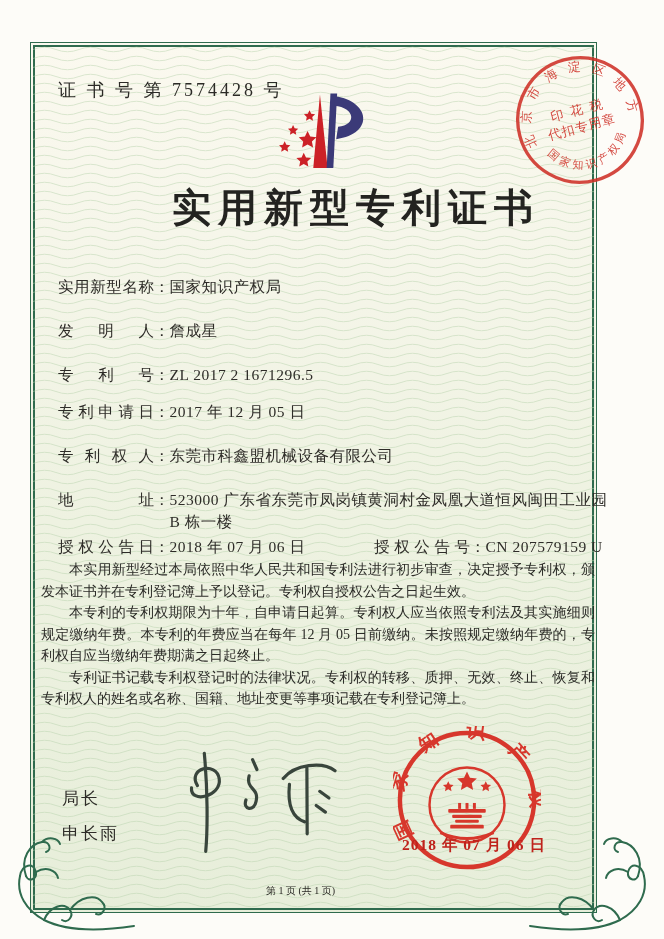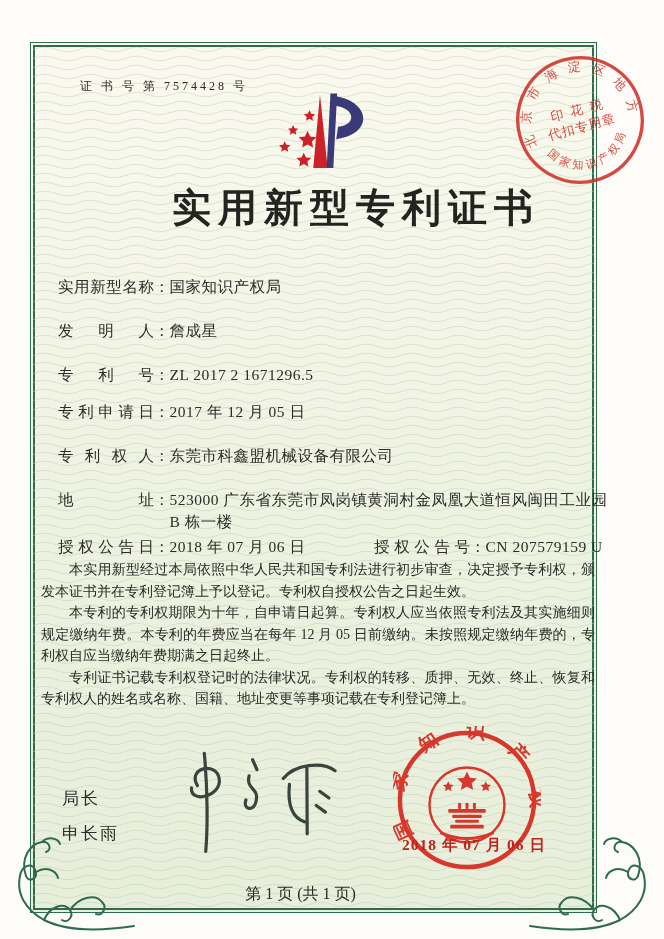--- a/index.html
+++ b/index.html
@@ -16,21 +16,21 @@
     border:1px solid #2f6b4e;
     background:linear-gradient(180deg,#fbf9ef 0%,#f6f6ea 22%,#eef2e1 55%,#e7eeda 100%);
     box-sizing:border-box;
   }
   .frame-inner{
     position:absolute;left:2px;top:2px;right:2px;bottom:2px;
     border:2.5px solid #2f6b4e;
   }
   .guilloche{left:33px;top:45px;opacity:.5;}
   .cert-no{
-    left:58px;top:78px;font-size:12px;letter-spacing:3px;color:#2b2a26;margin-left:22px;
+    left:58px;top:78px;font-size:18px;letter-spacing:3px;color:#2b2a26;
   }
   .title{
     left:0;top:181px;width:664px;text-align:center;
     font-size:39px;font-weight:600;letter-spacing:7px;color:#232320;padding-left:24px;
   }
   .fields{left:58px;top:276px;width:552px;font-size:15.5px;line-height:22px;}
   .frow{display:flex;margin-bottom:22px;align-items:flex-start;}
   .frow.tight{margin-bottom:15px;}
   .frow.addr{margin-bottom:3px;}
   .flabel{
@@ -48,21 +48,21 @@
   }
   .paras p{margin:0;text-indent:2em;}
   .signer{left:62px;top:781px;font-size:17px;line-height:35px;letter-spacing:2px;}
   .sig-svg{left:138px;top:746px;}
   .seal-tax{left:513px;top:53px;opacity:.88;}
   .seal-cnipa{left:393px;top:726px;opacity:.92;}
   .seal-date{
     left:402px;top:835px;font-size:15.5px;font-weight:bold;color:#bf231c;
     letter-spacing:1px;white-space:nowrap;
   }
-  .footer{left:30px;top:884px;width:541px;text-align:center;font-size:16px;color:#2b2a26;}
+  .footer{left:30px;top:884px;width:541px;text-align:center;font-size:10px;color:#2b2a26;}
   .flourish{pointer-events:none;}
   .fl-left{left:6px;top:836px;}
   .fl-right{left:528px;top:836px;transform:scaleX(-1);}
 </style>
 </head>
 <body>
 
 <div class="abs frame">
   <div class="frame-inner"></div>
 </div>

